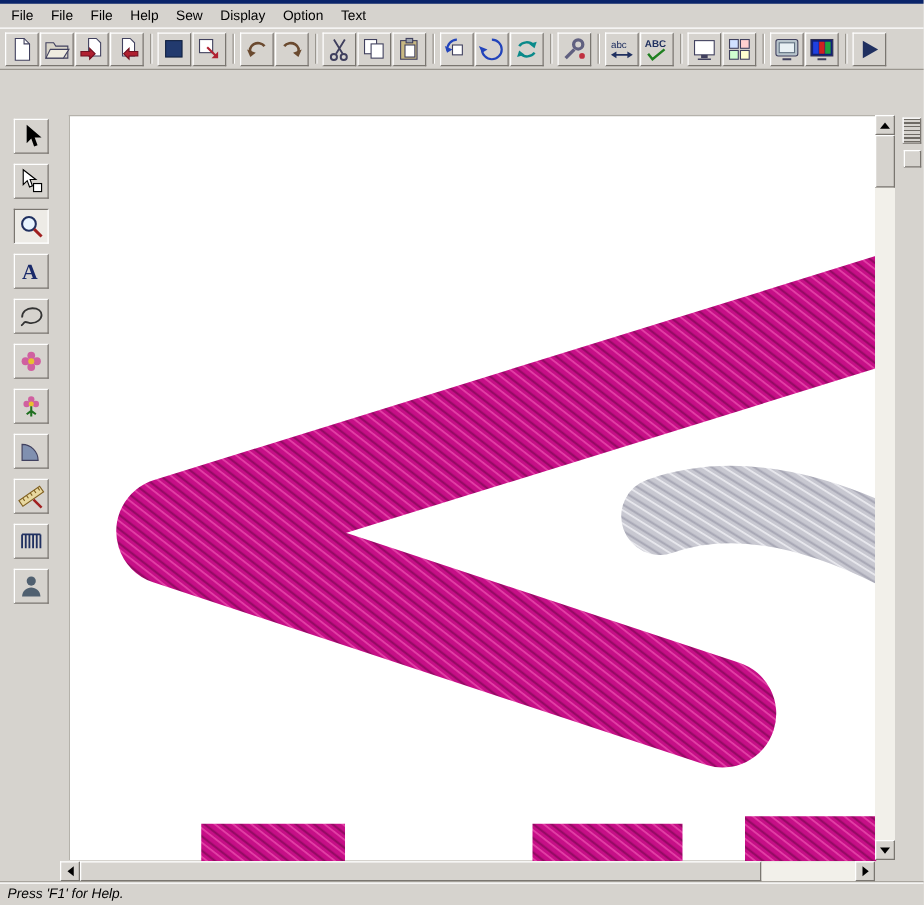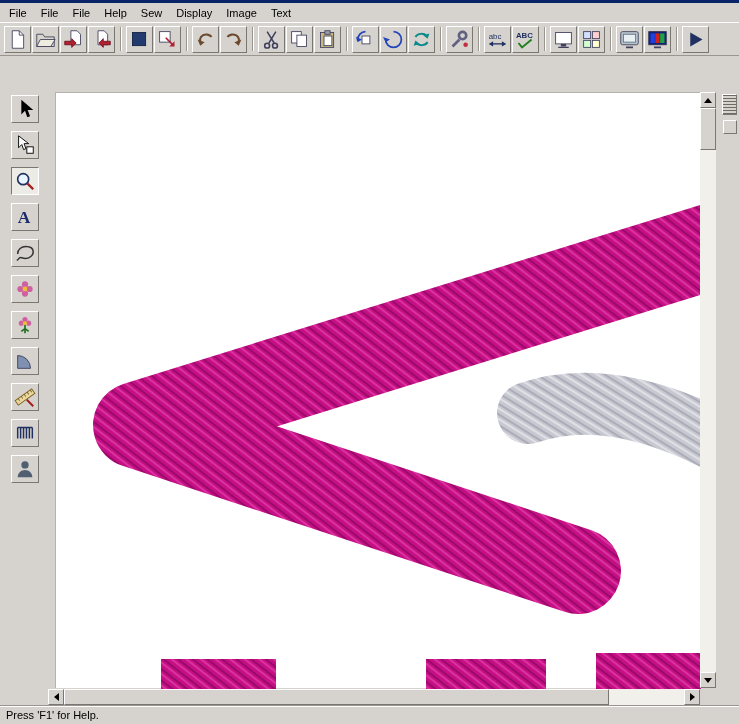--- a/index.html
+++ b/index.html
@@ -24,21 +24,21 @@
   .sb-thumb{position:absolute;background:#d6d3ce;border:1px solid;border-color:#ffffff #7a7670 #7a7670 #ffffff;}
   #vs-thumb{left:0;top:16px;width:16px;height:42px;}
   #hs-thumb{top:0;left:16px;width:545px;height:16px;}
   .au{width:0;height:0;border:4px solid transparent;border-top:none;border-bottom:5px solid #000;}
   .ad{width:0;height:0;border:4px solid transparent;border-bottom:none;border-top:5px solid #000;}
   .al{width:0;height:0;border:4px solid transparent;border-left:none;border-right:5px solid #000;}
   .ar{width:0;height:0;border:4px solid transparent;border-right:none;border-left:5px solid #000;}
   #right-grip{position:absolute;left:722px;top:94px;width:15px;height:21px;border:1px solid;border-color:#ffffff #7a7670 #7a7670 #ffffff;background:repeating-linear-gradient(180deg,#6e6a64 0,#6e6a64 1px,#d6d3ce 1px,#d6d3ce 3px);}
   #right-btn{position:absolute;left:723px;top:120px;width:14px;height:14px;background:#d6d3ce;border:1px solid;border-color:#ffffff #7a7670 #7a7670 #ffffff;}
   #statusline{position:absolute;left:0;top:705px;width:739px;height:1px;background:#9a968f;}
-  #statusbar{position:absolute;left:0;top:706px;width:739px;height:18px;border-top:1px solid #ffffff;padding:2px 6px;background:#d6d3ce;}
+  #statusbar{position:absolute;left:0;top:706px;width:739px;height:18px;border-top:1px solid #ffffff;padding:2px 6px;background:#d6d3ce;font-style:italic;}
   #defs-svg{position:absolute;width:0;height:0;}
 </style>
 </head>
 <body>
 
 <svg id="defs-svg" aria-hidden="true">
   <defs>
     <symbol id="i-page" viewBox="0 0 24 24">
         <path d="M6 2h8l5 5v15H6z" fill="#fff" stroke="#40405e"></path>
         <path d="M14 2v5h5" fill="none" stroke="#40405e"></path>
@@ -194,21 +194,21 @@
 
 <div id="topstrip"></div>
 
 <div id="menubar">
   <span class="menu-item">File</span>
   <span class="menu-item">File</span>
   <span class="menu-item">File</span>
   <span class="menu-item">Help</span>
   <span class="menu-item">Sew</span>
   <span class="menu-item">Display</span>
-  <span class="menu-item">Image</span>
+  <span class="menu-item">Option</span>
   <span class="menu-item">Text</span>
 </div>
 
 <div id="toolbar">
   <button class="tb">
       <svg class="ic">
         <use href="#i-page"></use>
       </svg>
     </button>
   <button class="tb">

